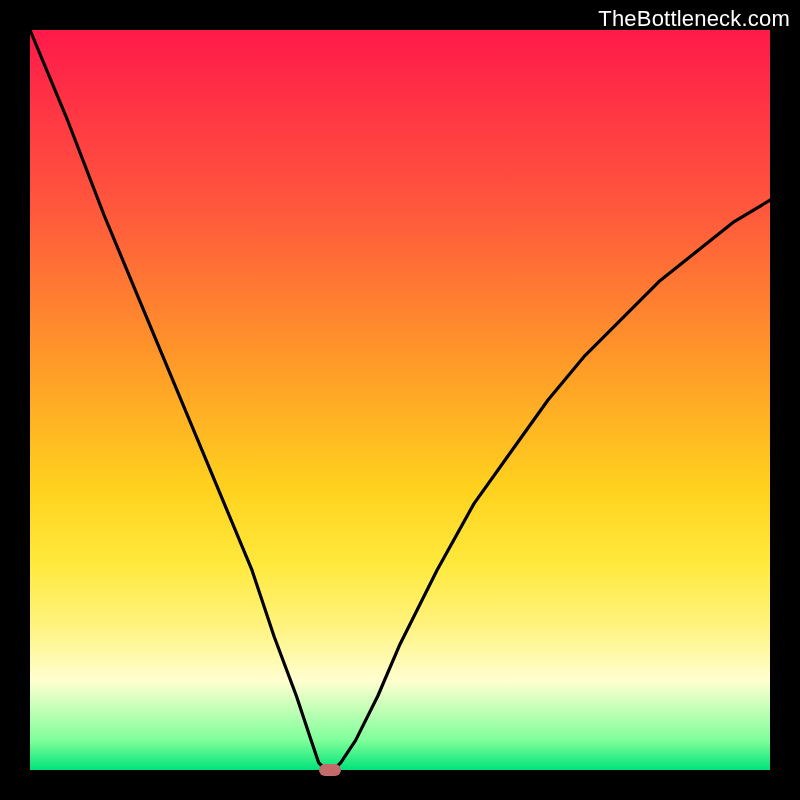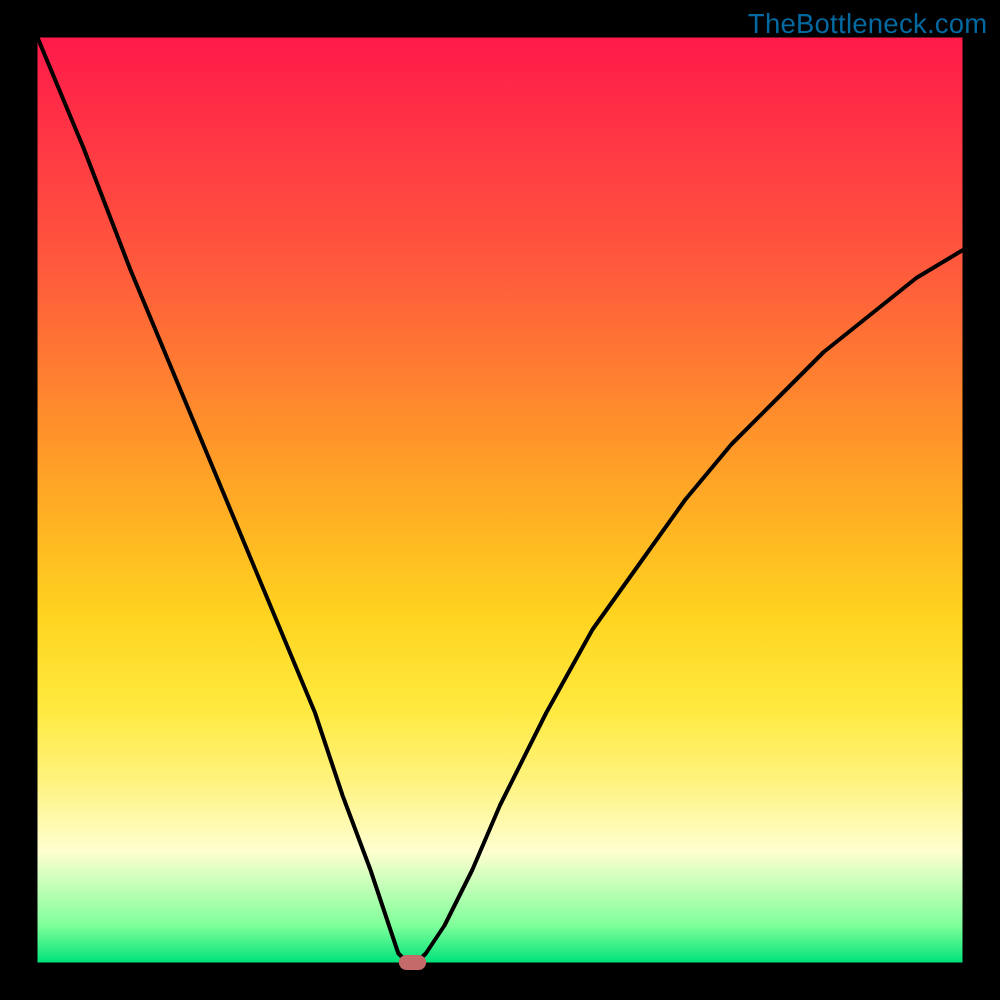--- a/index.html
+++ b/index.html
@@ -34,21 +34,21 @@
       #fff27a 80%,
       #ffffd0 88%,
       #7fff9a 96%,
       #00e27a 100%
     );
   }
   .watermark {
     position: absolute;
     top: 6px;
     right: 10px;
-    color: #0369a1;
+    color: #ffffff;
     font-size: 22px;
     font-weight: 400;
     letter-spacing: 0.2px;
     user-select: none;
   }
   svg.curve {
     position: absolute;
     top: 0;
     left: 0;
     width: 740px;

